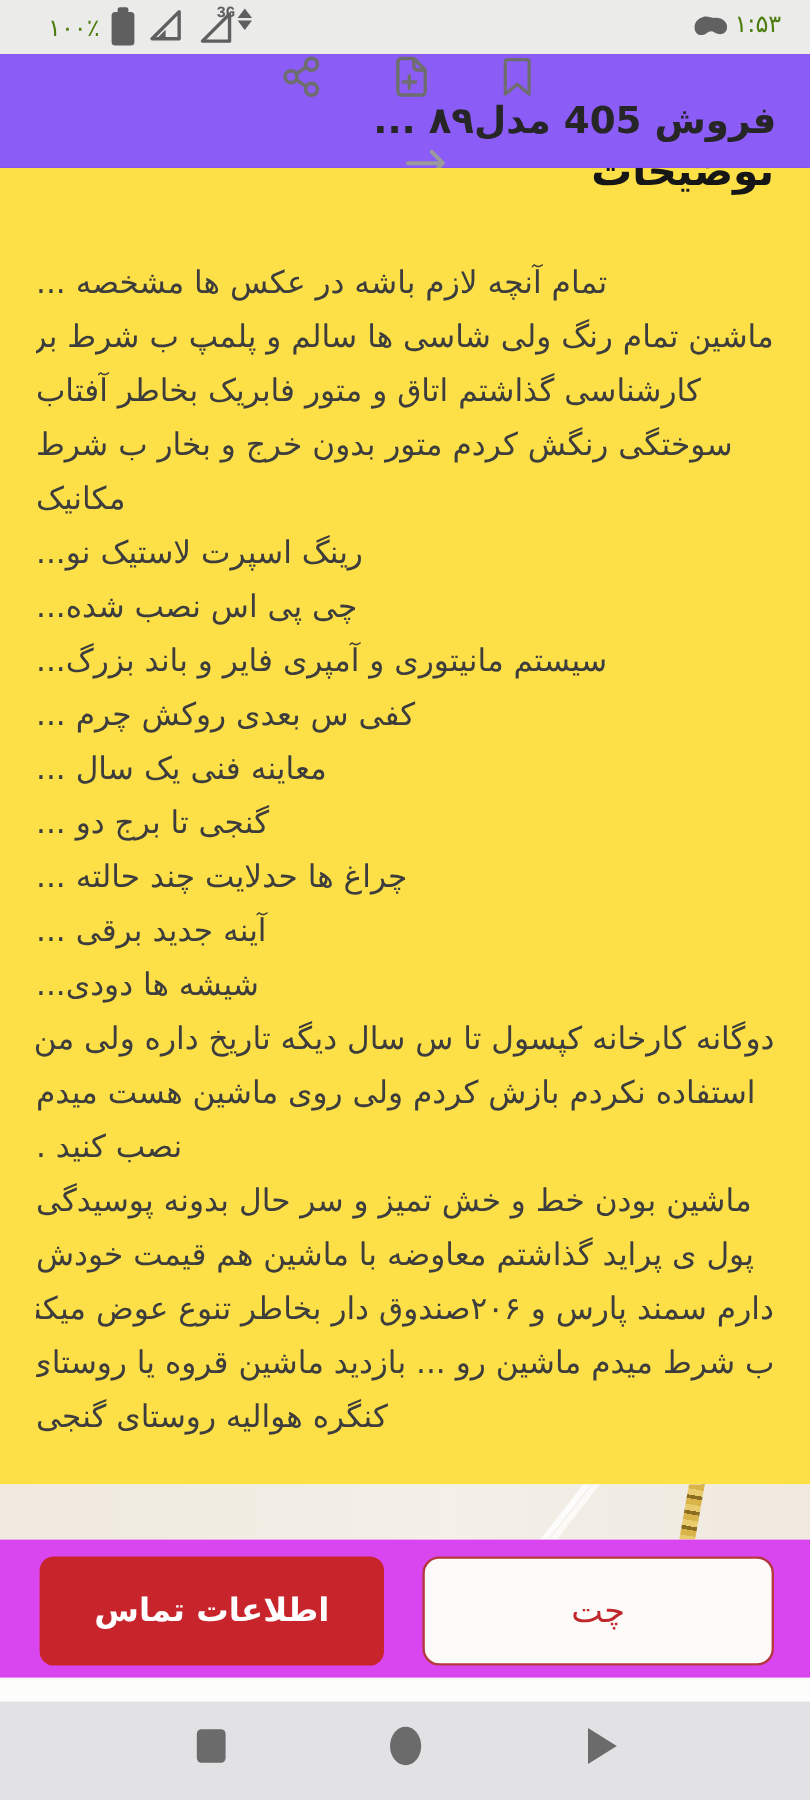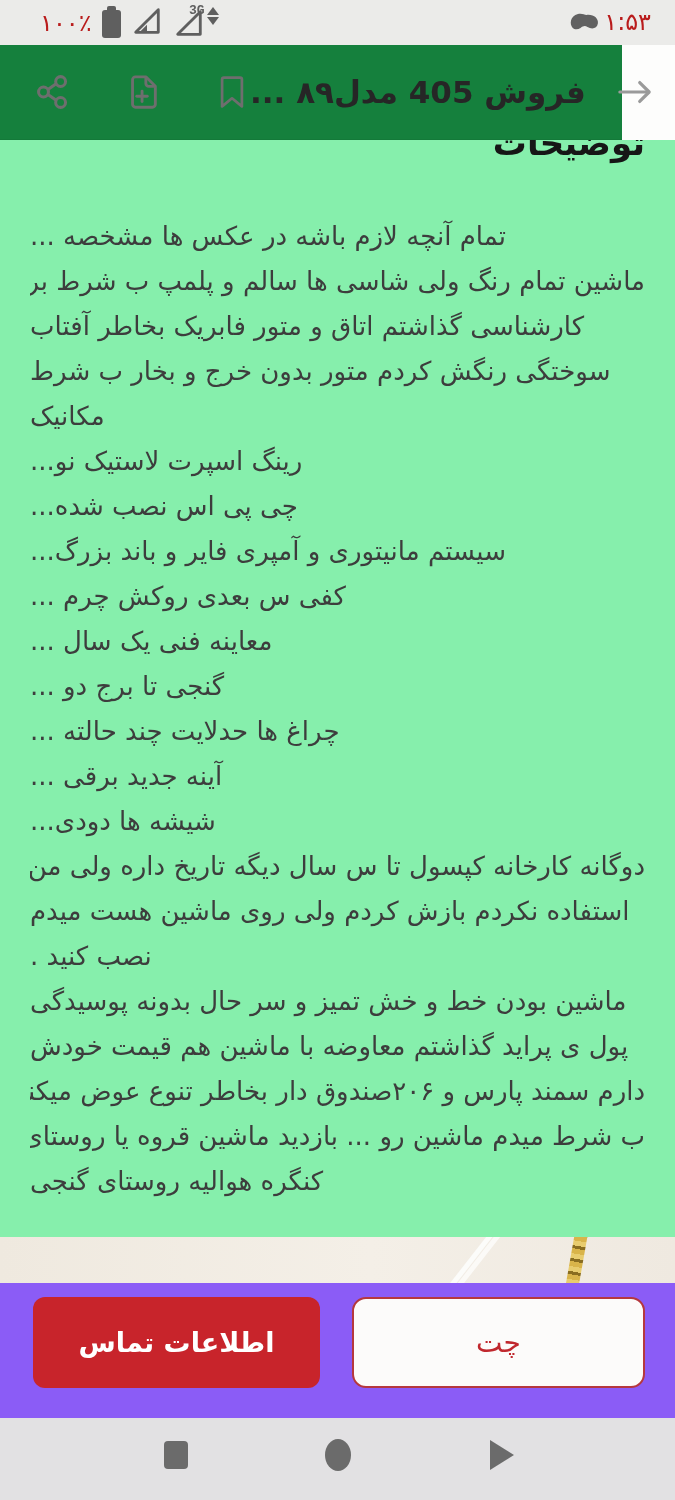--- a/index.html
+++ b/index.html
@@ -4,53 +4,53 @@
 <style>
   html,body{margin:0;padding:0;}
   body{font-family:"DejaVu Sans","Liberation Sans",sans-serif;}
   .phone{position:relative;width:675px;height:1500px;background:#fdfdfc;overflow:hidden;margin:0 auto;}
 
   
   .status-bar{position:absolute;top:0;left:0;width:675px;height:45px;background:#ebebe9;
     display:flex;align-items:center;justify-content:space-between;box-sizing:border-box;padding:0 24px 0 40px;}
   .sb-left{display:flex;align-items:center;gap:10px;}
   .sb-right{display:flex;align-items:flex-start;gap:2px;}
-  .sb-text{color:#b91c1c;font-size:24px;direction:rtl;}
+  .sb-text{color:#4d7c0f;font-size:20px;direction:rtl;}
   .battery{position:relative;width:19px;height:28px;background:#5f5f5f;border-radius:3px;margin-top:3px;}
   .battery::before{content:"";position:absolute;top:-4px;left:5px;width:9px;height:4px;background:#5f5f5f;border-radius:2px 2px 0 0;}
   .sig-wrap{position:relative;display:flex;align-items:flex-start;font-family:Liberation Mono, monospace;}
   .sig-3g-label{position:absolute;top:-4px;right:14px;font-size:13px;font-weight:bold;color:#5f5f5f;}
   .updown{display:flex;flex-direction:column;gap:2px;margin-left:2px;margin-bottom:2px;}
   .tri-up{width:0;height:0;border-left:6px solid transparent;border-right:6px solid transparent;border-bottom:8px solid #5f5f5f;}
   .tri-down{width:0;height:0;border-left:6px solid transparent;border-right:6px solid transparent;border-top:8px solid #5f5f5f;}
 
   
-  .header{position:absolute;top:45px;left:0;width:622px;height:95px;background:#15803d;
-    display:flex;align-items:center;box-sizing:border-box;padding:0 28px 0 34px;border-bottom:1px solid rgba(0,0,0,0.05);}
+  .header{position:absolute;top:45px;left:0;width:675px;height:95px;background:#8b5cf6;
+    display:flex;align-items:center;box-sizing:border-box;padding:0 28px 0 34px;border-bottom:1px solid rgba(0,0,0,0.05);flex-direction:column;}
   .hdr-icons{display:flex;align-items:center;gap:52px;}
   .hdr-title{margin-left:auto;direction:rtl;font-size:31px;font-weight:bold;color:#262626;white-space:nowrap;}
   .hdr-back{margin-left:28px;display:flex;align-items:center;}
   .icon-btn{display:flex;align-items:center;justify-content:center;cursor:pointer;}
 
   
-  .content{position:absolute;top:140px;left:0;width:675px;height:1097px;background:#86efac;overflow:hidden;direction:rtl;}
+  .content{position:absolute;top:140px;left:0;width:675px;height:1097px;background:#fde047;overflow:hidden;direction:rtl;}
   .section-heading-clip{height:26px;overflow:hidden;margin:0 30px 0 0;}
   .section-heading{font-size:34px;font-weight:bold;color:#161616;line-height:46px;margin-top:-20px;}
   .lines{margin-top:48px;padding:0 30px;}
   .line{height:45px;line-height:45px;font-size:26px;color:#3d3d3d;white-space:nowrap;overflow:hidden;text-align:left;}
 
   
   .photo-strip{position:absolute;top:1237px;left:0;width:675px;height:46px;overflow:hidden;
     background:linear-gradient(90deg,#efe9df 0%,#f4efe7 55%,#efe9e0 100%);}
   .diag-line{position:absolute;left:468px;top:-16px;width:5px;height:80px;background:#fcfcfa;transform:rotate(38deg);box-shadow:6px -2px 0 rgba(255,255,255,0.7);}
   .gold-chain{position:absolute;left:570px;top:-8px;width:13px;height:64px;border-radius:7px;transform:rotate(10deg);
     background:repeating-linear-gradient(0deg,#d9b44a 0 5px,#8a6d20 5px 8px,#e8cc6e 8px 13px);}
 
   
-  .action-bar{position:absolute;top:1283px;left:0;width:675px;height:135px;background:#8b5cf6;}
+  .action-bar{position:absolute;top:1283px;left:0;width:675px;height:115px;background:#d946ef;}
   .btn-contact{position:absolute;left:33px;top:14px;width:287px;height:91px;background:#c8242b;border-radius:12px;
     display:flex;align-items:center;justify-content:center;color:#fff;font-size:27px;font-weight:bold;direction:rtl;cursor:pointer;}
   .btn-chat{position:absolute;left:352px;top:14px;width:293px;height:91px;background:#fcfbfa;border:2px solid #b5383e;border-radius:14px;
     display:flex;align-items:center;justify-content:center;color:#c0272d;font-size:28px;font-weight:normal;direction:rtl;box-sizing:border-box;cursor:pointer;}
 
   
   .nav-bar{position:absolute;top:1418px;left:0;width:675px;height:82px;background:#e2e1e3;}
   .nav-square{position:absolute;left:164px;top:23px;width:24px;height:28px;background:#6b6b6b;border-radius:4px;cursor:pointer;}
   .nav-circle{position:absolute;left:325px;top:21px;width:26px;height:32px;background:#6b6b6b;border-radius:50%;cursor:pointer;}
   .nav-triangle{position:absolute;left:490px;top:22px;width:0;height:0;cursor:pointer;

